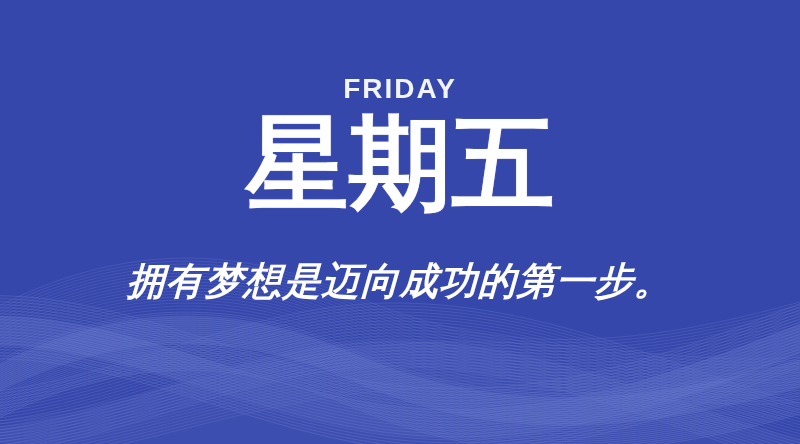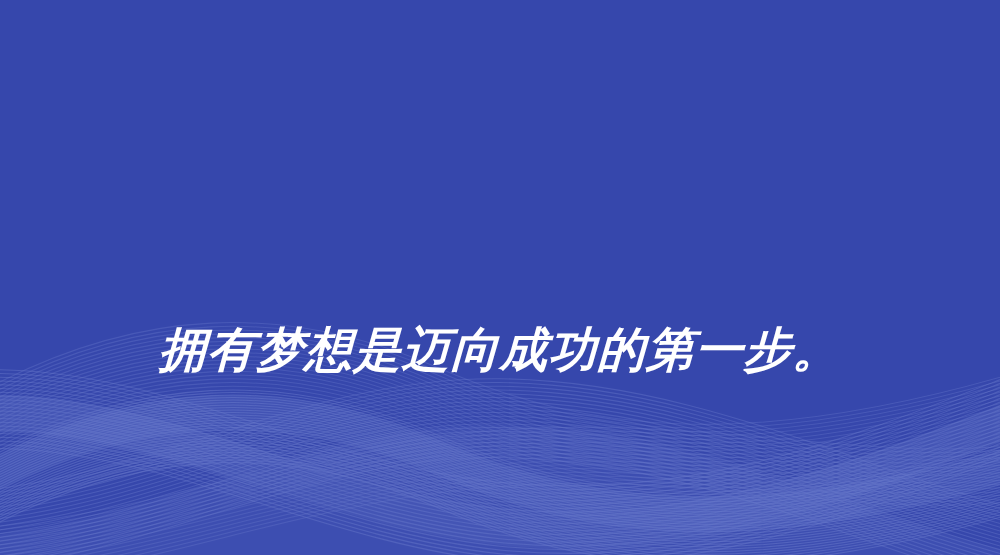--- a/index.html
+++ b/index.html
@@ -455,18 +455,20 @@
       </g>
       <g stroke="none" fill="#7183d2" opacity="0.22">
         <path d="M -20,374 C 110,302 230,300 350,352 C 470,404 600,420 820,354
                  L 820,382 C 600,448 470,432 350,380 C 230,328 110,330 -20,402 Z"></path>
       </g>
 
     </g>
   </svg>
 
   <div class="content">
-
+    <div class="weekday-en">FRIDAY</div>
+
+    <div class="weekday-cn">星期五</div>
 
     <div class="quote">拥有梦想是迈向成功的第一步。</div>
   </div>
 
 </div>
 
 </body></html>

